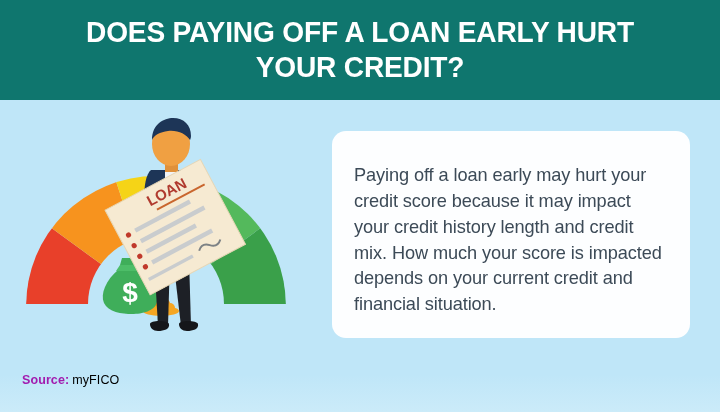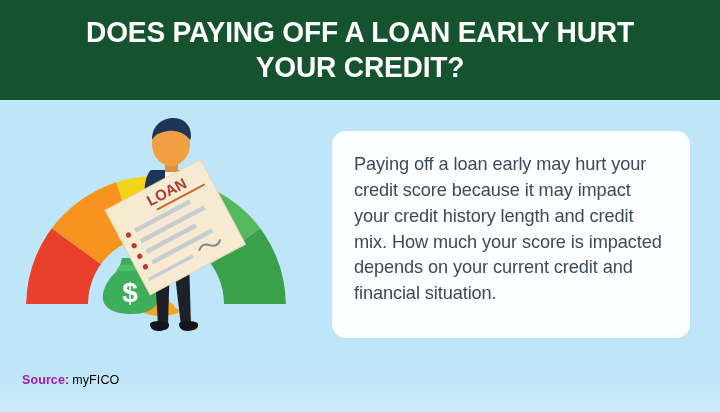--- a/index.html
+++ b/index.html
@@ -15,21 +15,21 @@
     background: #bce5f7;
     font-family: "Liberation Sans", sans-serif;
   }
 
   
   .header-band {
     position: absolute;
     left: 0; top: 0;
     width: 720px;
     height: 100px;
-    background: #14532d;
+    background: #0f766e;
     display: flex;
     align-items: center;
     justify-content: center;
   }
   .header-title {
     width: 640px;
     margin: 0;
     text-align: center;
     color: #ffffff;
     font-family: "Liberation Sans", sans-serif;
@@ -53,21 +53,21 @@
   
   .text-card {
     position: absolute;
     left: 332px;
     top: 131px;
     width: 358px;
     height: 207px;
     background: #fdfeff;
     border-radius: 14px;
     box-sizing: border-box;
-    padding: 21px 22px 16px 22px;
+    padding: 32px 22px 16px 22px;
     display: flex;
     align-items: flex-start;
   }
   .card-text {
     margin: 0;
     color: #3c4a57;
     font-family: "Liberation Sans", sans-serif;
     font-size: 18.2px;
     line-height: 1.42;
     letter-spacing: -0.1px;

